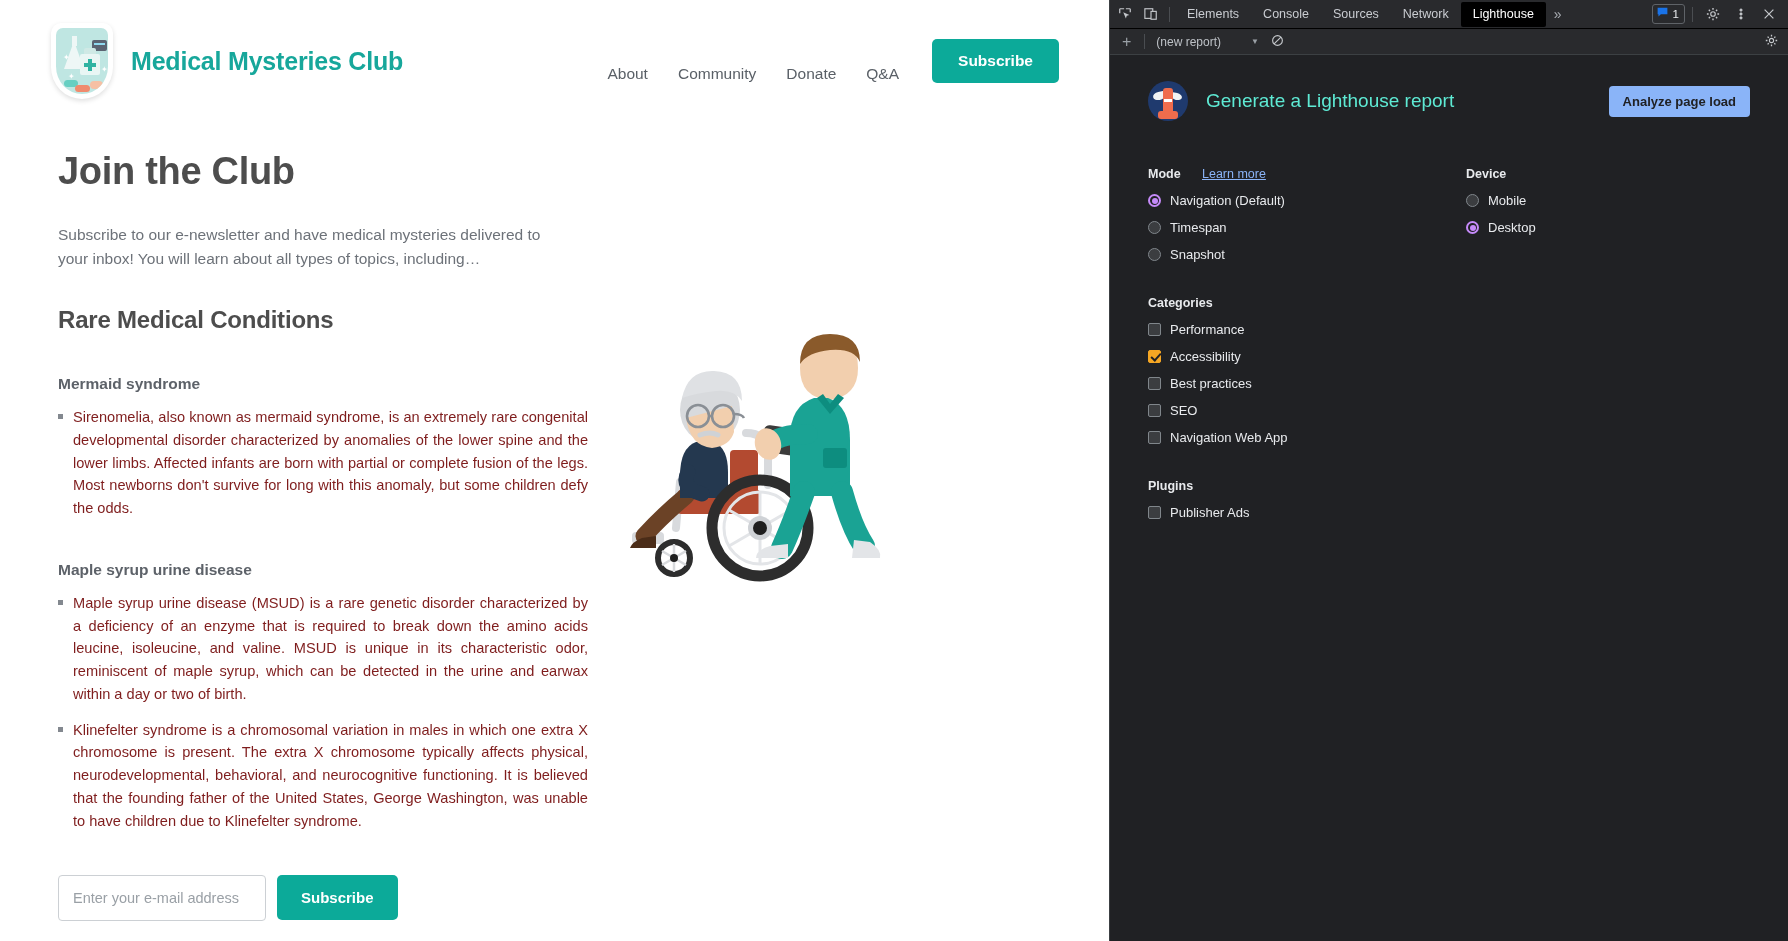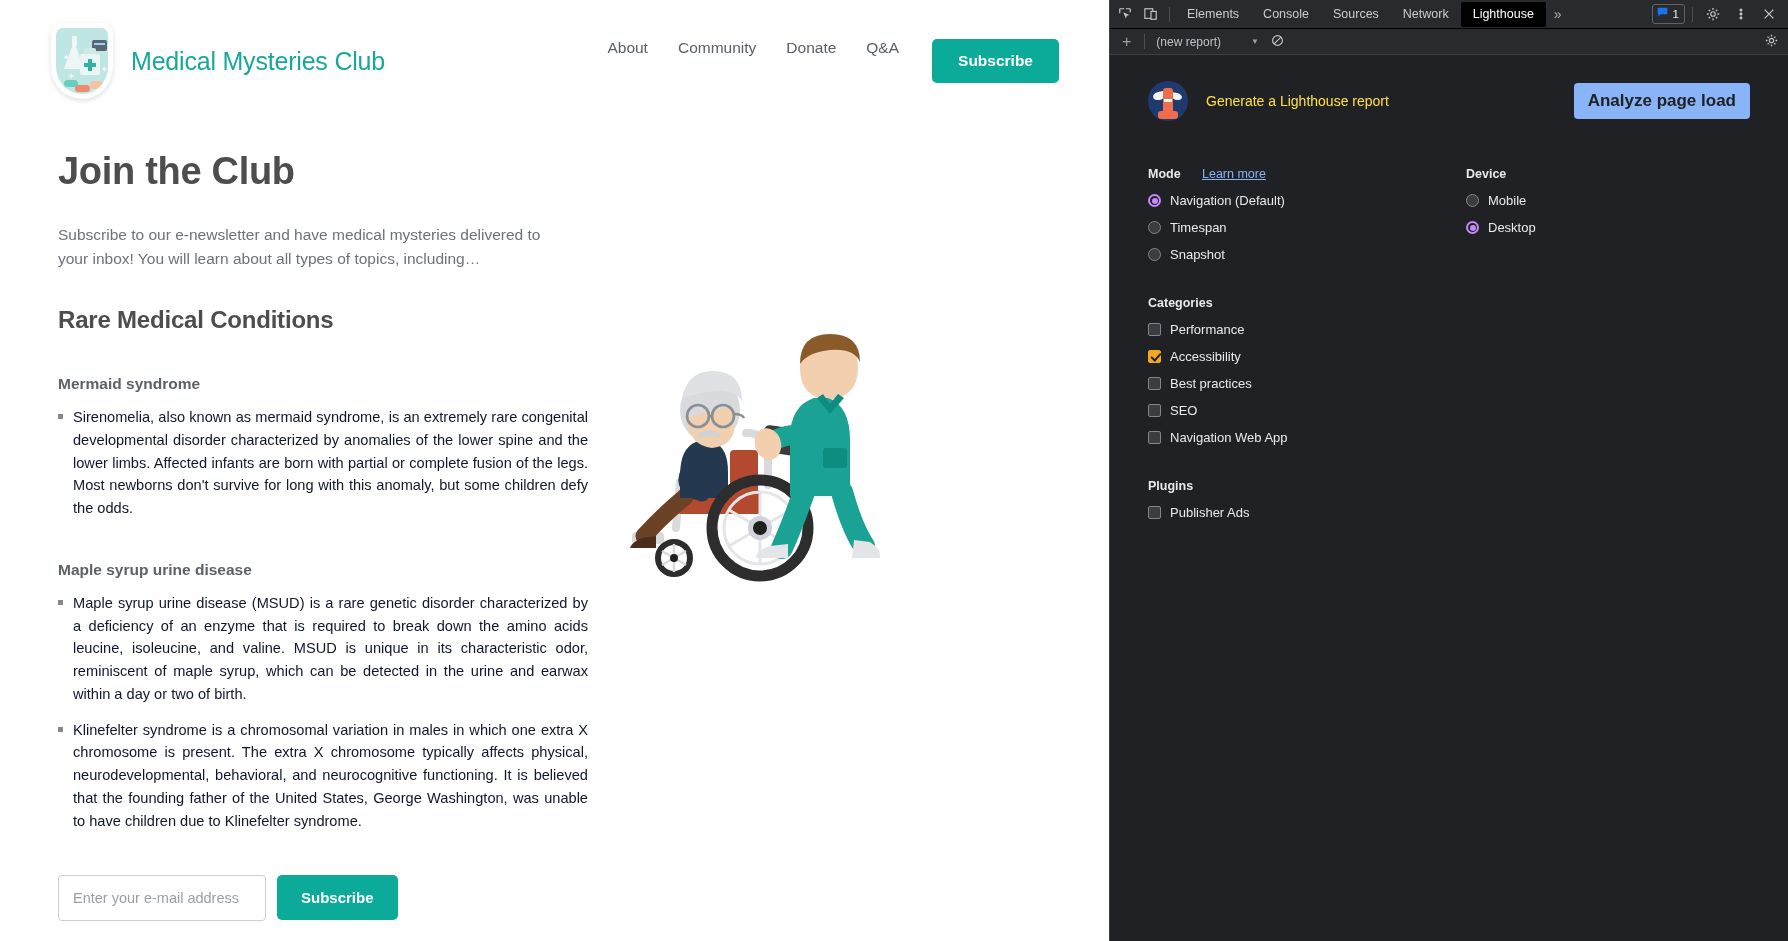--- a/index.html
+++ b/index.html
@@ -69,25 +69,25 @@
     position: absolute; left: 36px; top: 12px;
     width: 15px; height: 11px; background: #5b6472; border-radius: 2px;
   }
   .monitor b { display:block; width:11px; height:2px; background:#8fd9ef; margin:3px auto 0; }
   .pill-a { position:absolute; left:8px; top:52px; width:14px; height:7px; border-radius:4px; background:#66cfc2; }
   .pill-b { position:absolute; left:19px; top:57px; width:15px; height:7px; border-radius:4px; background:#f08b6e; }
   .pill-c { position:absolute; left:34px; top:53px; width:13px; height:8px; border-radius:4px; background:#f6c0a4; }
   .spark { position:absolute; color:#ffffff; font-size:8px; line-height:1; }
 
   .site-title {
-    font-size: 25px; font-weight: normal; color: #17a79b;
+    font-size: 25px; font-weight: bold; color: #17a79b;
     letter-spacing: -.2px;
   }
   .nav {
-    margin-left: auto; display: flex; align-items: flex-start; gap: 0;
+    margin-left: auto; display: flex; align-items: flex-end; gap: 0;
     padding-right: 50px;
   }
   .nav a {
     color: #5a6067; text-decoration: none;
     font-size: 15.5px; padding: 0 15px;
     white-space: nowrap;
   }
   .nav .subscribe-btn {
     background: #0caa99; color: #ffffff;
     font-weight: bold; font-size: 15.5px;
@@ -113,21 +113,21 @@
     font-size: 24px; color: #4d4d4d; font-weight: bold;
     margin-top: 35px; letter-spacing: -.2px;
   }
   h3.cond-title {
     font-size: 15.5px; color: #5d6269; font-weight: bold;
     margin-top: 41px;
   }
   ul.cond-list { list-style: none; margin-top: 13px; }
   ul.cond-list li {
     position: relative; padding-left: 15px;
-    font-size: 14.6px; line-height: 1.56; color: #0f172a;
+    font-size: 14.6px; line-height: 1.56; color: #7f1d1d;
     text-align: justify; max-width: 530px;
   }
   ul.cond-list li::before {
     content: ""; position: absolute; left: 0; top: 8px;
     width: 5px; height: 5px; background: #83888f;
   }
 
   .subscribe-row { display: flex; align-items: center; gap: 11px; margin-top: 42px; }
   .email-input {
     width: 208px; height: 46px;
@@ -218,26 +218,26 @@
     background:#f1f3f4; border-radius:50% 10% 50% 50%; transform: rotate(-12deg);
   }
   .lh-logo .beam-r {
     position:absolute; left:23px; top:12px; width:11px; height:7px;
     background:#f1f3f4; border-radius:10% 50% 50% 50%; transform: rotate(12deg);
   }
   .lh-logo .base {
     position:absolute; left:10px; bottom:2px; width:20px; height:8px;
     background:#ef6c4d; border-radius: 3px;
   }
-  .lh-title { font-size: 14px; color: #fde047; font-weight: normal; }
+  .lh-title { font-size: 19px; color: #5eead4; font-weight: normal; }
   .analyze-btn {
     margin-left: auto;
     background: #8ab4f8; color: #202124;
     border: none; border-radius: 4px;
-    font-size: 17px; font-weight: bold;
+    font-size: 13px; font-weight: bold;
     padding: 8px 14px; cursor: pointer;
     font-family: "Liberation Sans", sans-serif;
   }
 
   .lh-cols { display: flex; margin-top: 46px; }
   .lh-col-mode { width: 318px; flex: 0 0 auto; }
   .lh-col-device { flex: 1 1 auto; }
   .lh-label {
     font-size: 12.5px; font-weight: bold; color: #e8eaed;
     display: inline-block;

